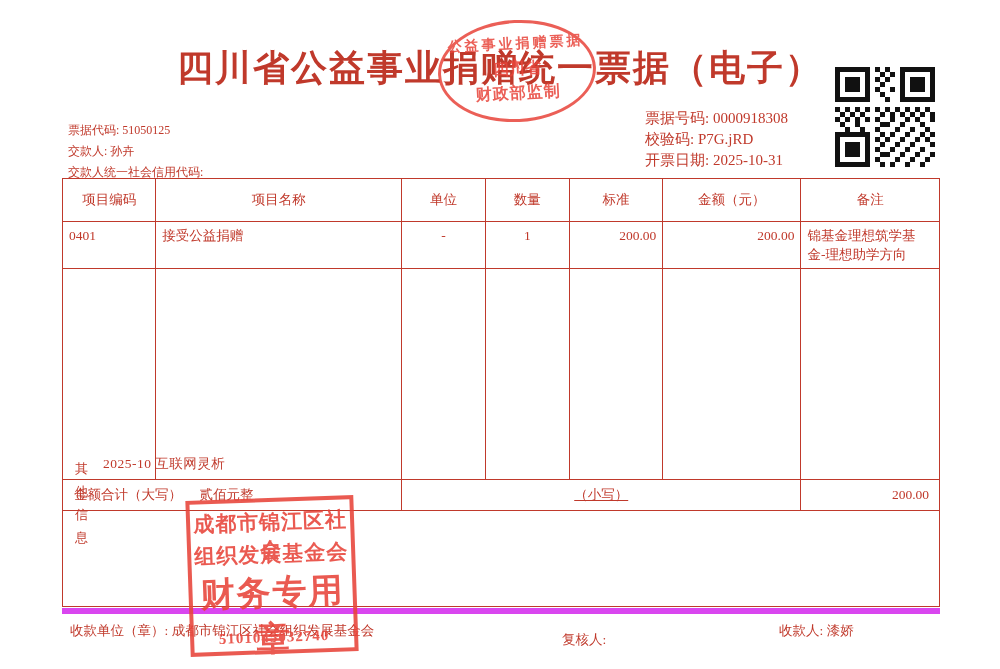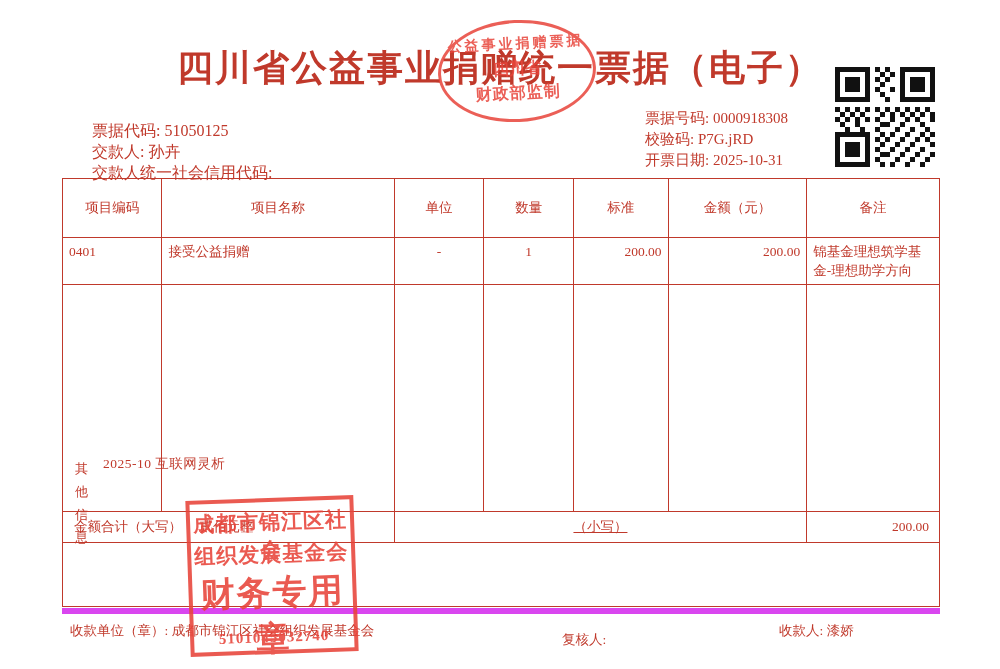--- a/index.html
+++ b/index.html
@@ -28,24 +28,23 @@
     font-weight: bold;
     letter-spacing: 2px;
     color: #c0392b;
     font-family: "Liberation Serif", "DejaVu Serif", serif;
   }
   
   .hdr-left {
     position: absolute;
     top: 120px;
     left: 68px;
-    font-size: 16px;
+    font-size: 12px;
     line-height: 21px;
     color: #c0392b;
-    margin-left: 24px;
   }
   .hdr-right {
     position: absolute;
     top: 108px;
     left: 645px;
     font-size: 15px;
     line-height: 21px;
     color: #c0392b;
   }
   .hdr-row { white-space: nowrap; }
@@ -64,21 +63,21 @@
     position: absolute;
     left: 62px;
     top: 178px;
     width: 878px;
     border-collapse: collapse;
     font-size: 13.5px;
     color: #c0392b;
   }
   .tbl td, .tbl th {
     border: 1px solid #c0392b;
-    padding: 16px;
+    padding: 8px;
     font-weight: normal;
     color: #c0392b;
   }
   .tbl thead th {
     height: 26px;
     text-align: center;
     font-size: 13.5px;
     font-weight: normal;
   }
   .c-code   { width: 86px; }

